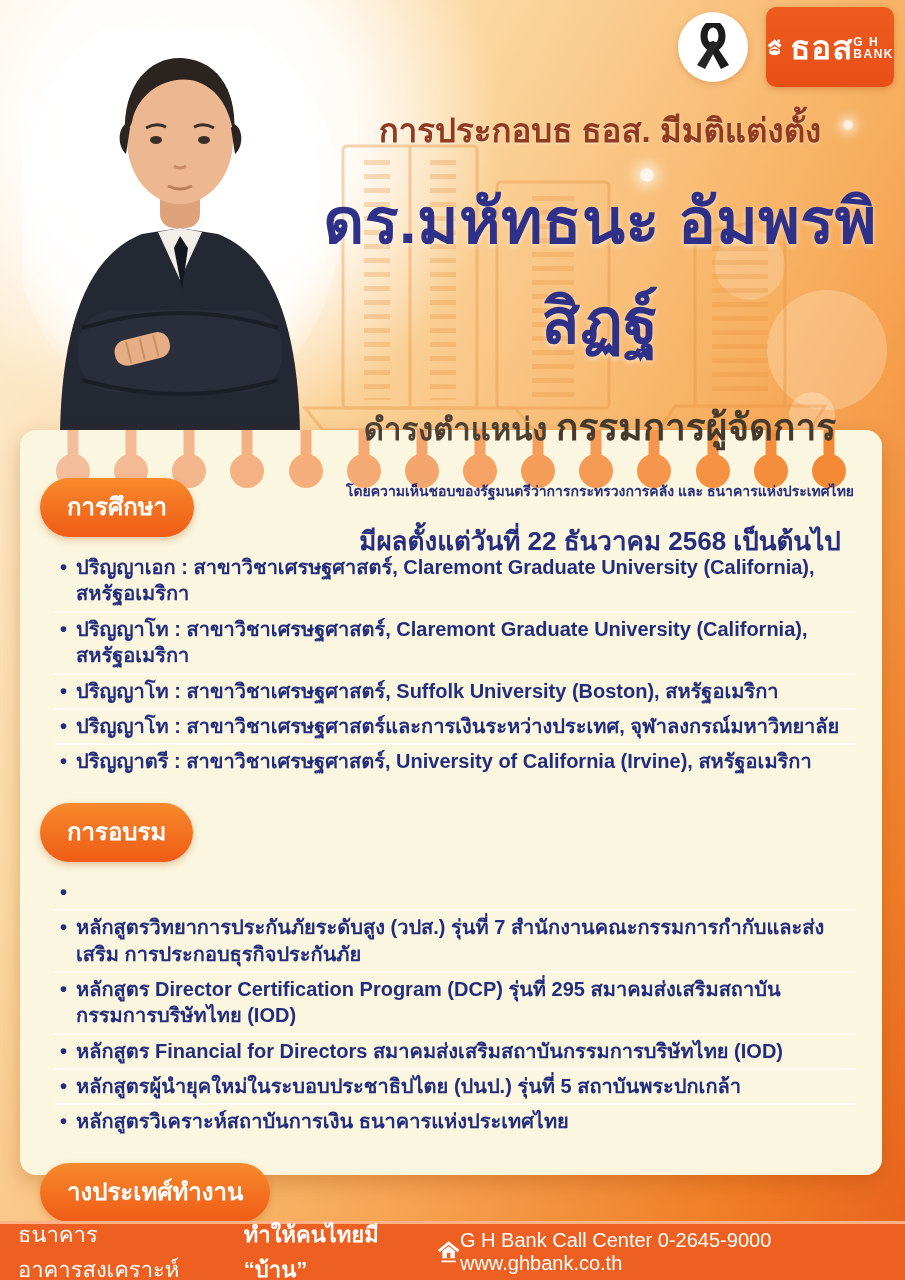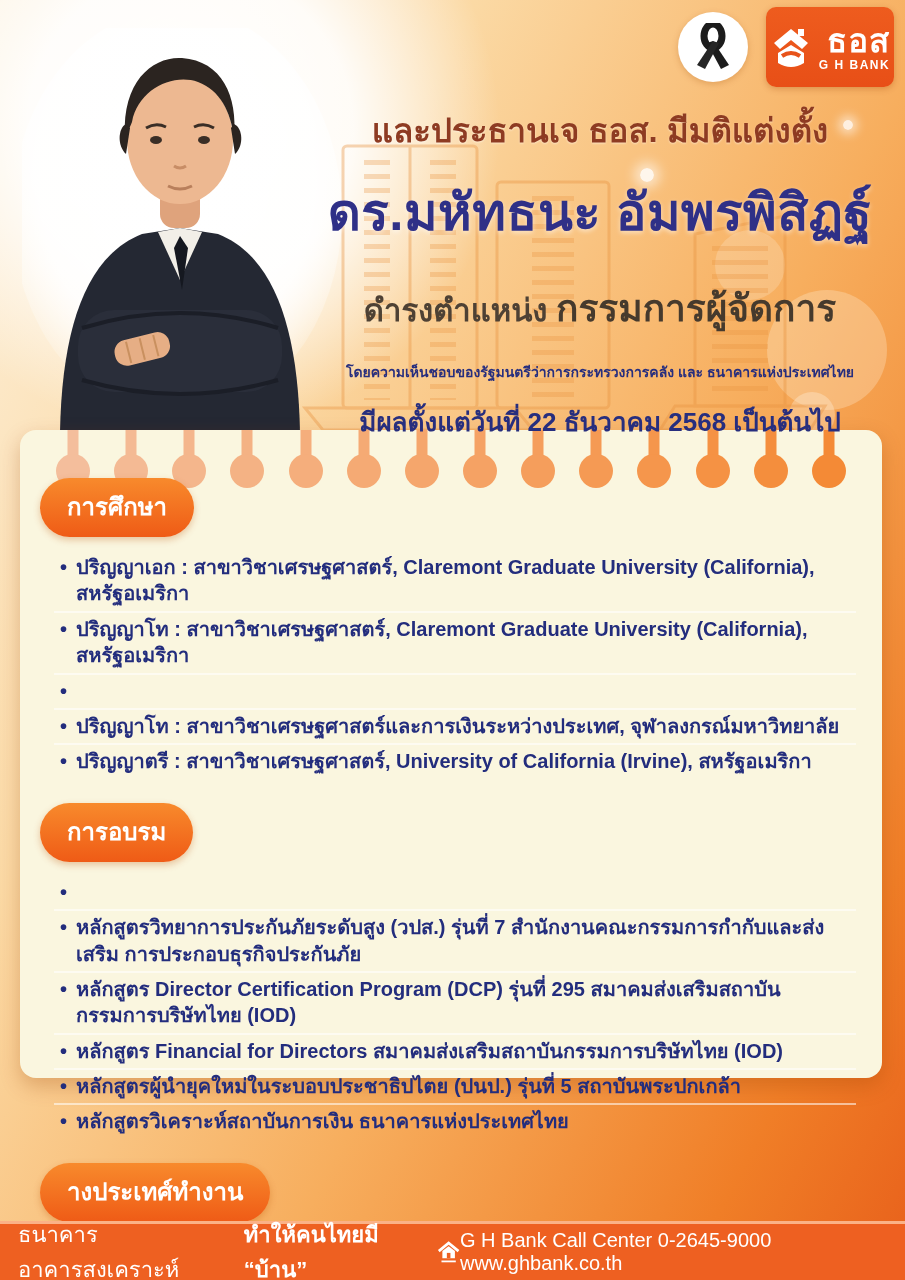--- a/index.html
+++ b/index.html
@@ -18,37 +18,37 @@
   .b4{width:14px;height:14px;left:640px;top:168px;background:rgba(255,255,255,.85);box-shadow:0 0 12px 6px rgba(255,255,255,.55);}
   .b5{width:10px;height:10px;right:52px;top:120px;background:rgba(255,255,255,.8);box-shadow:0 0 10px 5px rgba(255,255,255,.5);}
   
   .buildings{position:absolute;left:265px;top:138px;width:590px;height:300px;opacity:.38;}
   
   .ribbon-badge{position:absolute;top:12px;right:157px;width:70px;height:70px;border-radius:50%;
     background:#fff;box-shadow:0 2px 6px rgba(160,70,0,.25);display:flex;align-items:center;justify-content:center;}
   .logo-card{position:absolute;top:7px;right:11px;width:128px;height:80px;border-radius:10px;
     background:linear-gradient(180deg,#EE5C1E,#E84F17);box-shadow:0 2px 6px rgba(160,60,0,.3);
     display:flex;align-items:center;justify-content:center;gap:7px;}
-  .logo-text-col{display:flex;flex-direction:column;align-items:flex-end;line-height:1;}
+  .logo-text-col{display:flex;flex-direction:row;align-items:center;line-height:1;}
   .logo-thai{color:#fff;font-size:33px;font-weight:bold;letter-spacing:1px;}
   .logo-en{color:#fff;font-size:12px;font-weight:bold;letter-spacing:1.5px;margin-top:2px;}
   
   .header{position:absolute;left:300px;top:104px;width:600px;text-align:center;z-index:3;}
   .h-line1{font-size:33px;font-weight:bold;color:#8E3B22;text-shadow:0 1px 2px rgba(255,255,255,.5);}
-  .h-name{font-size:51px;font-weight:bold;color:#2F3087;margin-top:14px;letter-spacing:.5px;
+  .h-name{font-size:63px;font-weight:bold;color:#2F3087;margin-top:14px;letter-spacing:.5px;
     text-shadow:0 2px 5px rgba(255,255,255,.55);}
   .h-pos{margin-top:26px;color:#4E4134;}
   .h-pos .pre{font-size:31px;font-weight:600;text-align:center;}
   .h-pos .pos{font-size:37px;font-weight:bold;color:#463A2D;}
   .h-approval{margin-top:24px;font-size:14px;font-weight:bold;color:#272E7E;}
   .h-effective{margin-top:18px;font-size:26px;font-weight:bold;color:#272E7E;}
   
   .portrait{position:absolute;left:22px;top:28px;width:320px;height:404px;z-index:1;}
   
-  .panel{position:absolute;left:20px;top:430px;width:862px;height:648px;z-index:2;
+  .panel{position:absolute;left:20px;top:430px;width:862px;height:745px;z-index:2;
     background:#FAF6DF;border-radius:16px;box-shadow:0 8px 20px rgba(150,60,0,.28);
     padding:0;box-sizing:border-box;}
   .pins{position:absolute;left:0;top:0;width:100%;display:flex;justify-content:space-between;
     padding:0 36px;box-sizing:border-box;}
   .pin{position:relative;width:34px;height:58px;}
   .pin::before{content:"";position:absolute;left:50%;transform:translateX(-50%);top:0;width:11px;height:28px;background:currentColor;}
   .pin::after{content:"";position:absolute;left:0;top:24px;width:34px;height:34px;border-radius:50%;background:currentColor;}
   .pin:nth-child(1){color:#F4BE9C}.pin:nth-child(2){color:#F4BA94}.pin:nth-child(3){color:#F4B68C}
   .pin:nth-child(4){color:#F4B284}.pin:nth-child(5){color:#F5AE7C}.pin:nth-child(6){color:#F5AA74}
   .pin:nth-child(7){color:#F5A66C}.pin:nth-child(8){color:#F5A264}.pin:nth-child(9){color:#F59E5C}
@@ -148,21 +148,21 @@
       <path d="M8 30 L21 22 L34 30 L34 40 Q21 48 8 40 Z" fill="#fff"></path>
       <path d="M12 33 Q21 27 30 33" stroke="#E8531A" stroke-width="4" fill="none"></path>
     </svg>
     <div class="logo-text-col">
       <span class="logo-thai">ธอส</span>
       <span class="logo-en">G H BANK</span>
     </div>
   </div>
 
   <div class="header">
-    <div class="h-line1">และประธานเจ ธอส. มีมติแต่งตั้ง</div>
+    <div class="h-line1">การประกอบธ ธอส. มีมติแต่งตั้ง</div>
     <div class="h-name">ดร.มหัทธนะ อัมพรพิสิฏฐ์</div>
     <div class="h-pos">
       <span class="pre">ดำรงตำแหน่ง </span>
       <span class="pos">กรรมการผู้จัดการ</span>
     </div>
     <div class="h-approval">โดยความเห็นชอบของรัฐมนตรีว่าการกระทรวงการคลัง และ ธนาคารแห่งประเทศไทย</div>
     <div class="h-effective">มีผลตั้งแต่วันที่ 22 ธันวาคม 2568 เป็นต้นไป</div>
   </div>
 
   <div class="panel">
@@ -190,20 +190,21 @@
         <li>
             <span class="bullet">•</span>
             <span>ปริญญาเอก : สาขาวิชาเศรษฐศาสตร์, Claremont Graduate University (California), สหรัฐอเมริกา</span>
           </li>
         <li>
             <span class="bullet">•</span>
             <span>ปริญญาโท  : สาขาวิชาเศรษฐศาสตร์, Claremont Graduate University (California), สหรัฐอเมริกา</span>
           </li>
         <li>
             <span class="bullet">•</span>
+            <span>ปริญญาโท  : สาขาวิชาเศรษฐศาสตร์, Suffolk University (Boston), สหรัฐอเมริกา</span>
           </li>
         <li>
             <span class="bullet">•</span>
             <span>ปริญญาโท  : สาขาวิชาเศรษฐศาสตร์และการเงินระหว่างประเทศ, จุฬาลงกรณ์มหาวิทยาลัย</span>
           </li>
         <li>
             <span class="bullet">•</span>
             <span>ปริญญาตรี  : สาขาวิชาเศรษฐศาสตร์, University of California (Irvine), สหรัฐอเมริกา</span>
           </li>
       </ul>

